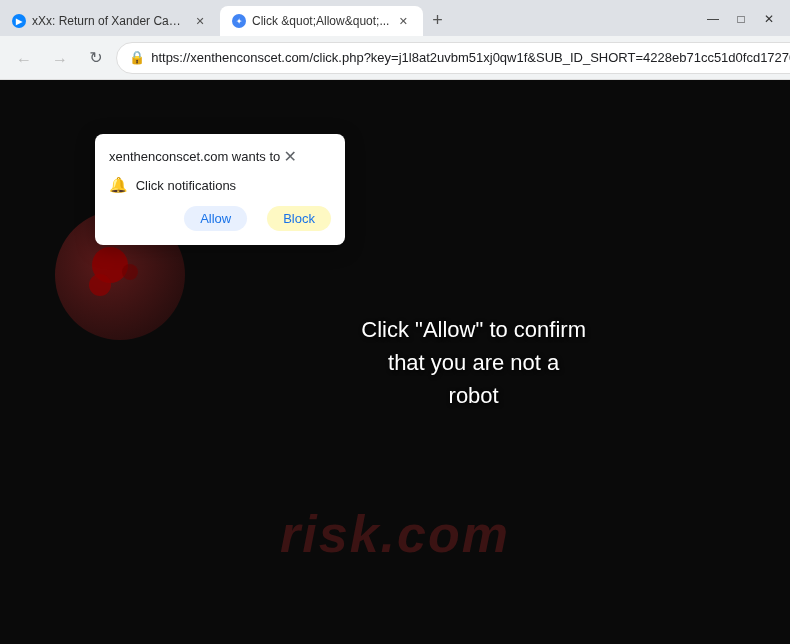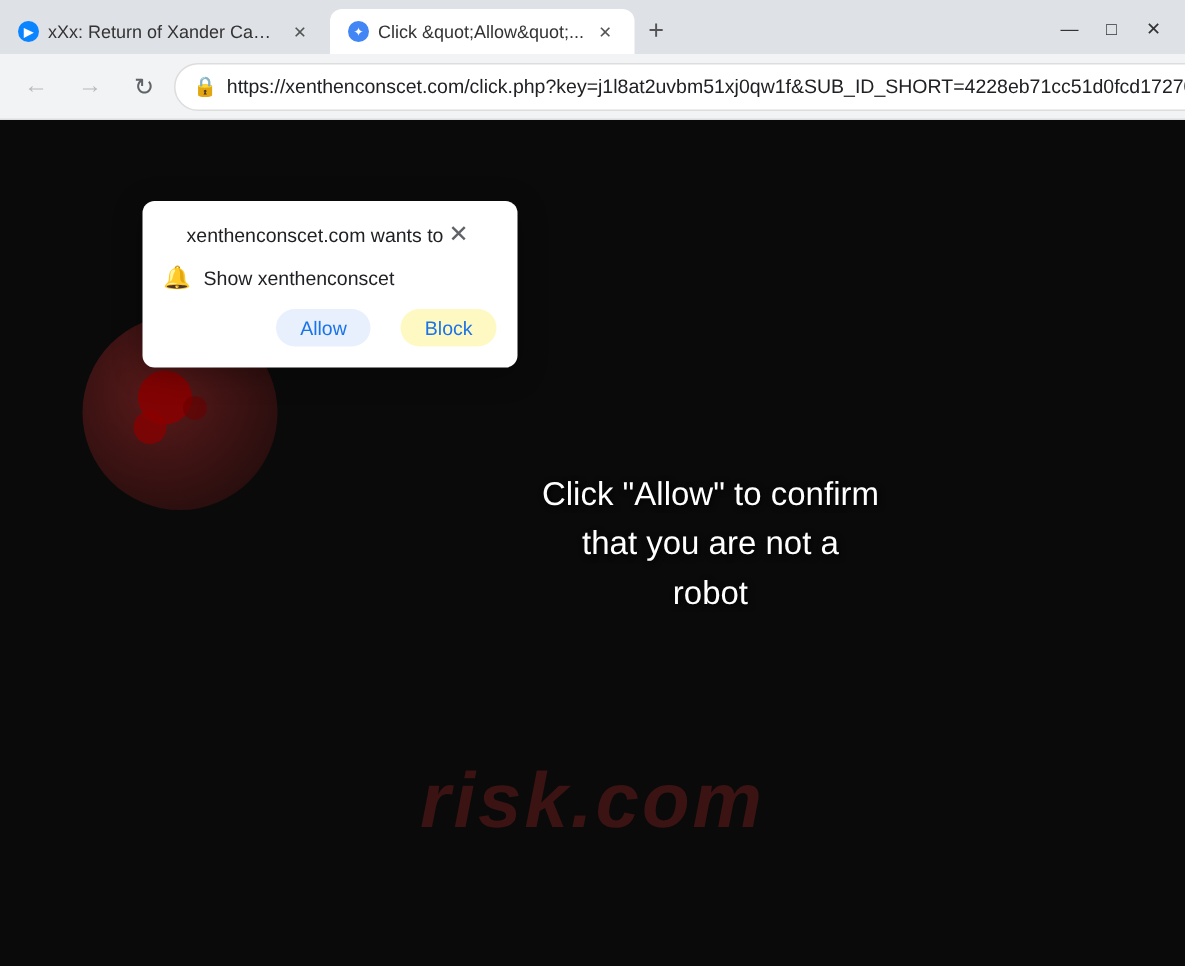--- a/index.html
+++ b/index.html
@@ -201,21 +201,21 @@
       width: 250px;
       background: #fff;
       border-radius: 8px;
       box-shadow: 0 4px 20px rgba(0,0,0,0.3);
       padding: 12px 14px 14px;
       z-index: 100;
     }
     .popup-header {
       display: flex;
       align-items: center;
-      justify-content: center;
+      justify-content: flex-start;
       margin-bottom: 10px;
     }
     .popup-title {
       font-size: 13px;
       color: #202124;
       font-weight: 500;
     }
     .popup-close {
       width: 20px; height: 20px;
       display: flex; align-items: center; justify-content: center;
@@ -330,21 +330,21 @@
 
     <div class="watermark">risk.com</div>
 
     <div class="notification-popup">
       <div class="popup-header">
         <span class="popup-title">xenthenconscet.com wants to</span>
         <div class="popup-close">✕</div>
       </div>
       <div class="popup-row">
         <span class="bell-icon">🔔</span>
-        <span class="popup-row-text">Show xenthenconscet</span>
+        <span class="popup-row-text">Click notifications</span>
       </div>
       <div class="popup-buttons">
         <button class="popup-btn allow">Allow</button>
         <button class="popup-btn block">Block</button>
       </div>
     </div>
 
   </div>
 </div>
 

